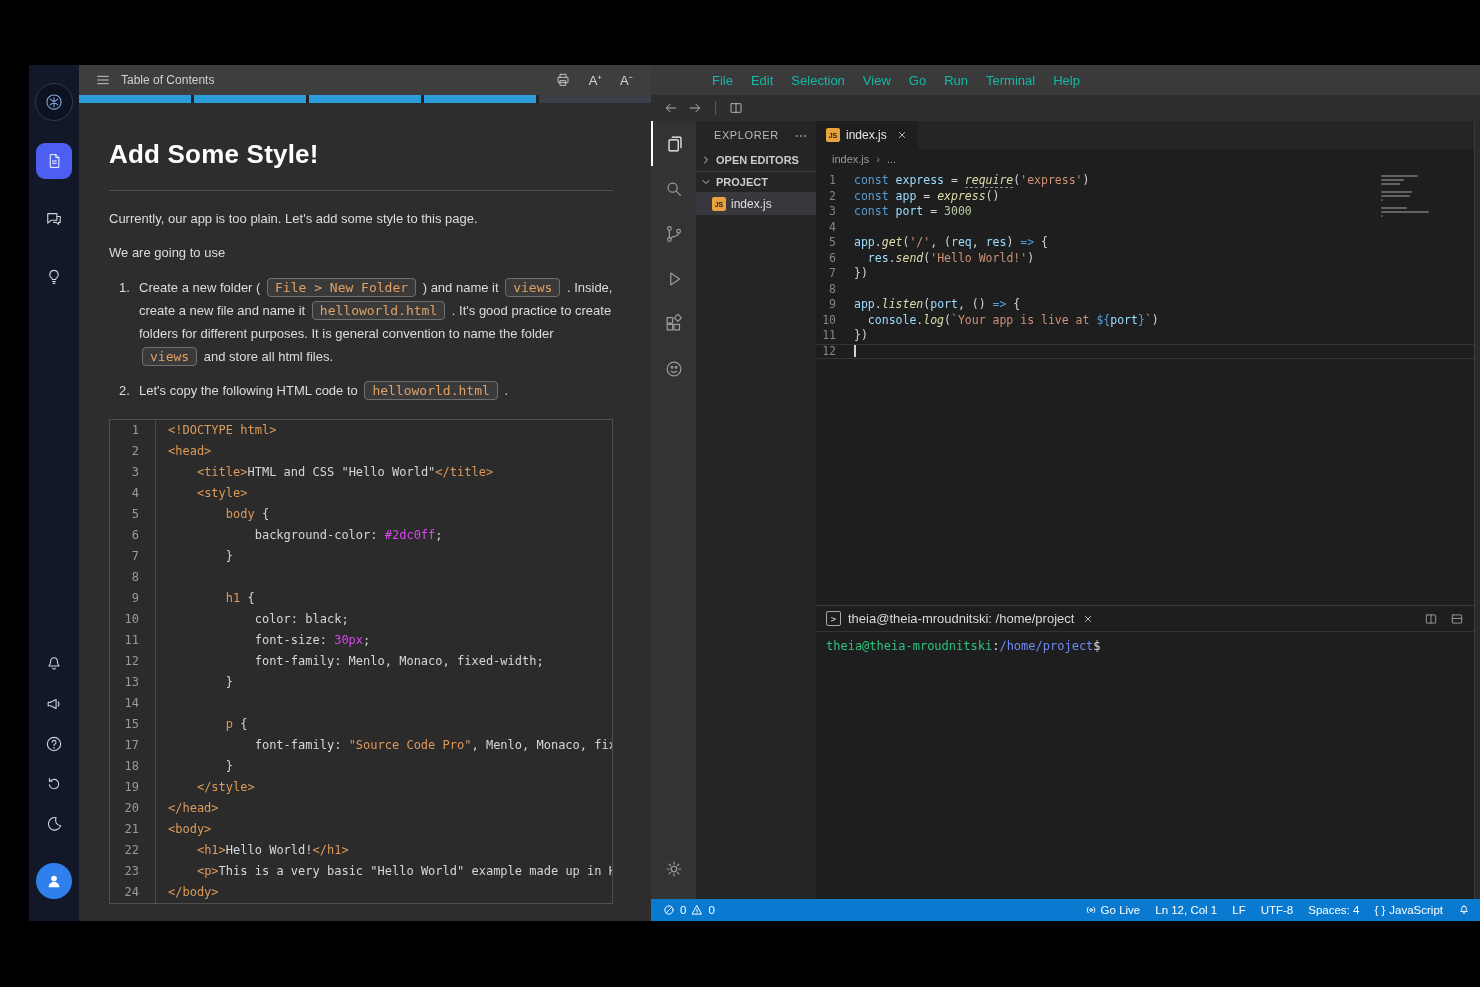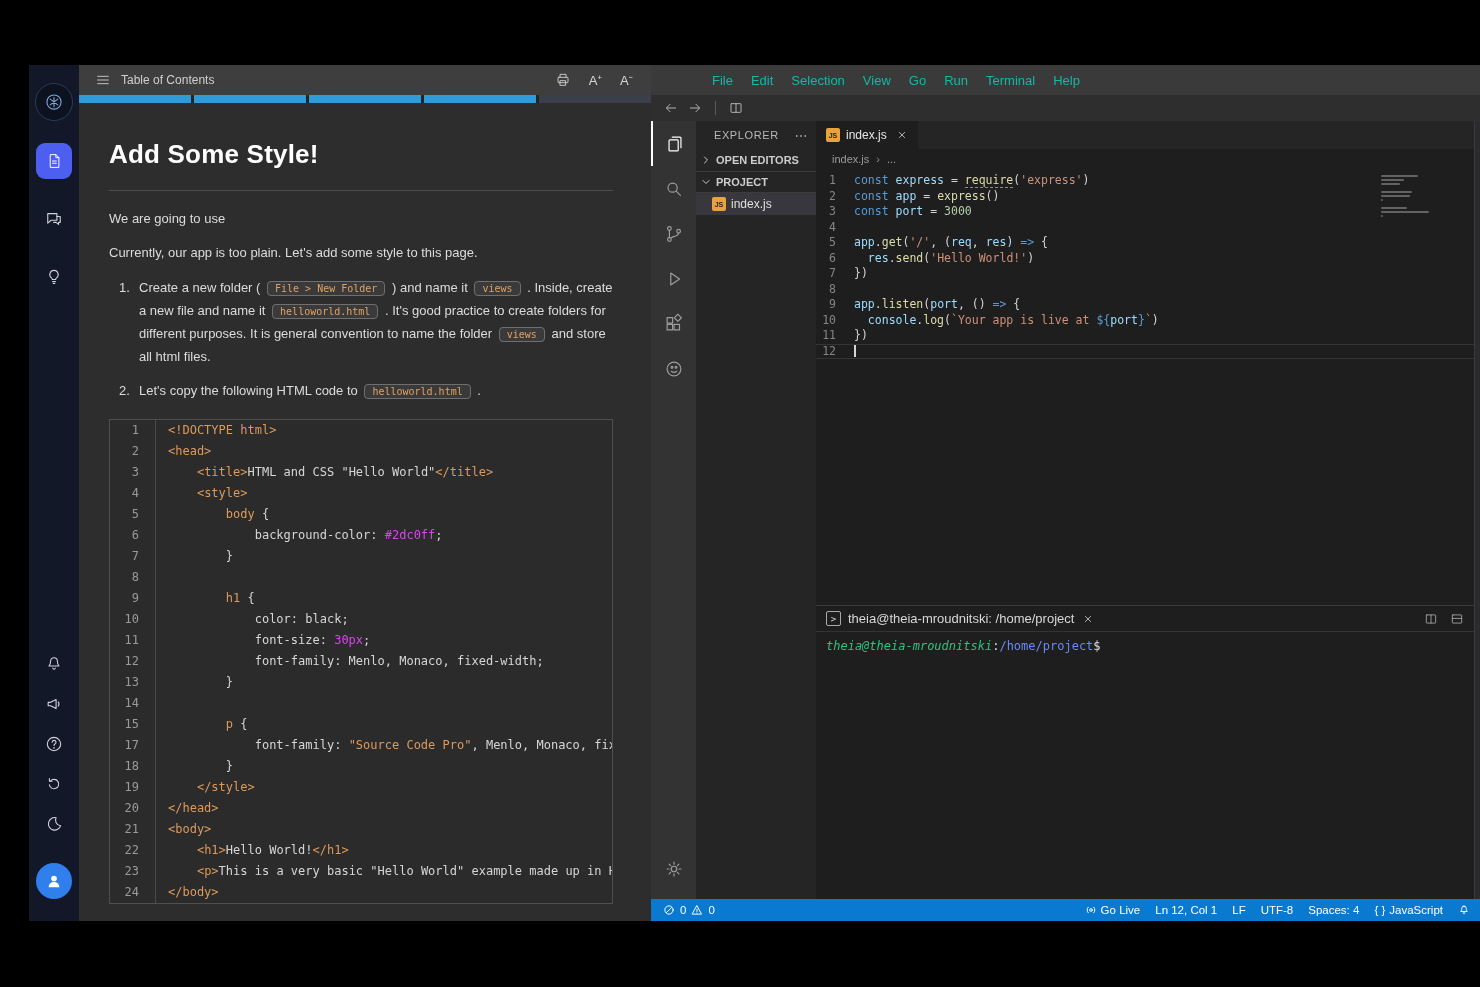--- a/index.html
+++ b/index.html
@@ -33,21 +33,21 @@
   .tut-progress{height:8px;display:flex;gap:3px;background:#242424;flex-shrink:0;}
   .progress-seg{flex:1;background:#3a3f4a;}
   .progress-seg.filled{background:var(--progress-blue);}
   .tut-body{flex:1;overflow:hidden;padding:0 38px 0 30px;position:relative;}
   .tut-body h1{color:#fff;font-size:26px;margin-top:36px;letter-spacing:.2px;}
   .tut-hr{border:none;border-top:1px solid #4d4d4d;margin:20px 0 18px 0;}
   .tut-p{color:#dcdcdc;font-size:13px;line-height:1.55;margin-bottom:14px;}
   .steps{list-style:none;margin:4px 0 0 10px;}
   .steps li{color:#dcdcdc;font-size:13px;line-height:1.75;margin-bottom:12px;display:flex;}
   .step-marker{flex-shrink:0;width:20px;color:#dcdcdc;}
-  .chip{font-family:"DejaVu Sans Mono",monospace;font-size:10px;color:var(--chip-orange);background:#3a3a3a;border:1px solid #6f6f6f;border-radius:4px;padding:1px 7px;margin:0 3px;white-space:nowrap;}
+  .chip{font-family:"DejaVu Sans Mono",monospace;font-size:13px;color:var(--chip-orange);background:#3a3a3a;border:1px solid #6f6f6f;border-radius:4px;padding:1px 7px;margin:0 3px;white-space:nowrap;}
   .code-block{margin-top:16px;border:1px solid #4f4f4f;background:#2b2b2b;font-family:"DejaVu Sans Mono",monospace;font-size:12px;overflow:hidden;}
   .tut-code .cl{display:flex;height:21px;line-height:21px;white-space:pre;overflow:hidden;}
   .tut-code .ln{width:46px;flex-shrink:0;text-align:right;padding-right:16px;color:#9a9a9a;border-right:1px solid #4a4a4a;}
   .tut-code .lc{padding-left:12px;white-space:pre;}
   .tk-o{color:#dd9a5b;}.tk-g{color:#d946ef;}.tk-w{color:#d6d6d6;}
 
   
   .ide{flex:1;min-width:0;display:flex;flex-direction:column;background:#1e1e1e;}
   .menubar{height:30px;background:#3a3a3a;display:flex;align-items:center;padding-left:52px;flex-shrink:0;}
   .menu-item{padding:0 9px;font-size:13px;color:#14b8a6;cursor:pointer;}
@@ -71,32 +71,32 @@
   .tab{display:flex;align-items:center;gap:6px;padding:0 10px;background:#1e1e1e;color:#e6e6e6;font-size:12px;cursor:pointer;}
   .tab-close{color:#b5b5b5;margin-left:3px;cursor:pointer;}
   .breadcrumb{height:20px;display:flex;align-items:center;gap:7px;padding-left:16px;color:#9a9a9a;font-size:11px;flex-shrink:0;}
   .bc-sep{color:#8a8a8a;}
   .code-wrap{flex:1;min-height:0;position:relative;font-family:"DejaVu Sans Mono",monospace;font-size:11.5px;padding-top:4px;overflow:hidden;}
   .ide-code .cl{display:flex;height:15.5px;line-height:15.5px;white-space:pre;}
   .ide-code .ln{width:38px;flex-shrink:0;text-align:right;padding-right:18px;color:#858585;}
   .ide-code .lc{white-space:pre;}
   .ide-code .cl.cur{box-shadow:inset 0 1px 0 #343434, inset 0 -1px 0 #343434;}
   .caret{display:inline-block;width:1.5px;height:12px;background:#d4d4d4;vertical-align:middle;}
-  .tk-k{color:#569cd6;}.tk-v{color:#9cdcfe;}.tk-f{color:#dcdcaa;}.tk-s{color:#ce9178;}.tk-n{color:#b5cea8;}.tk-p{color:#d4d4d4;}
+  .tk-k{color:#569cd6;}.tk-v{color:#9cdcfe;}.tk-f{color:#dcdcaa;font-style:italic;}.tk-s{color:#ce9178;}.tk-n{color:#b5cea8;}.tk-p{color:#d4d4d4;}
   .tk-u{border-bottom:1px dashed #8a8a8a;}
   .minimap{position:absolute;top:5px;right:17px;width:76px;display:flex;flex-direction:column;align-items:flex-start;}
   .mm{height:2px;margin:1px 0;background:rgba(200,200,200,.4);border-radius:1px;}
   .terminal{height:294px;display:flex;flex-direction:column;background:#1e1e1e;border-top:1px solid #3a3a3a;flex-shrink:0;}
   .term-tabbar{height:26px;display:flex;align-items:center;padding:0 10px;border-bottom:1px solid #333;flex-shrink:0;color:#d8d8d8;}
   .term-icon{width:15px;height:15px;border:1px solid #a9a9a9;border-radius:2px;font-size:9px;display:grid;place-items:center;color:#d8d8d8;margin-right:7px;font-family:"DejaVu Sans Mono",monospace;}
   .term-title{font-size:13px;}
   .term-close{margin-left:8px;color:#b5b5b5;cursor:pointer;}
   .term-actions{margin-left:auto;display:flex;gap:12px;color:#b9b9b9;}
   .term-body{padding:7px 10px;font-family:"DejaVu Sans Mono",monospace;font-size:12px;}
-  .tgreen{color:#2ec27e;font-style:italic;}.tblue{color:#6d8af2;}.tplain{color:#e0e0e0;}
+  .tgreen{color:#2ec27e;}.tblue{color:#6d8af2;}.tplain{color:#e0e0e0;}
   .rightbar{width:35px;background:#2b2b2e;border-left:1px solid #3a3a3a;display:flex;flex-direction:column;align-items:center;padding-top:14px;gap:26px;color:#9d9d9d;flex-shrink:0;}
   .statusbar{height:22px;background:var(--status-blue);color:#fff;display:flex;align-items:center;font-size:11.5px;padding:0 12px;flex-shrink:0;}
   .sb-left{display:flex;align-items:center;gap:5px;}
   .sb-right{margin-left:auto;display:flex;align-items:center;gap:15px;}
   .sb-item{display:flex;align-items:center;gap:4px;cursor:pointer;white-space:nowrap;}
   .i12{width:12px;height:12px;}
   .i14{width:14px;height:14px;}
   .i16{width:16px;height:16px;}
   .i18{width:18px;height:18px;}
   .i20{width:20px;height:20px;}
@@ -214,22 +214,22 @@
       <div class="tut-progress" id="progress-bar">
           <div class="progress-seg filled"></div>
           <div class="progress-seg filled"></div>
           <div class="progress-seg filled"></div>
           <div class="progress-seg filled"></div>
           <div class="progress-seg"></div>
         </div>
       <div class="tut-body">
         <h1>Add Some Style!</h1>
         <hr class="tut-hr">
+        <p class="tut-p">Currently, our app is too plain. Let's add some style to this page.</p>
         <p class="tut-p">We are going to use</p>
-        <p class="tut-p">Currently, our app is too plain. Let's add some style to this page.</p>
         <ol class="steps" id="steps-list">
             <li>
               <span class="step-marker">1.</span>
               <span>Create a new folder ( <code class="chip">File &gt; New Folder</code> ) and name it <code class="chip">views</code> . Inside, create a new file and name it <code class="chip">helloworld.html</code> . It's good practice to create folders for different purposes. It is general convention to name the folder <code class="chip">views</code> and store all html files.</span>
             </li>
             <li>
               <span class="step-marker">2.</span>
               <span>Let's copy the following HTML code to <code class="chip">helloworld.html</code> .</span>
             </li>
           </ol>

